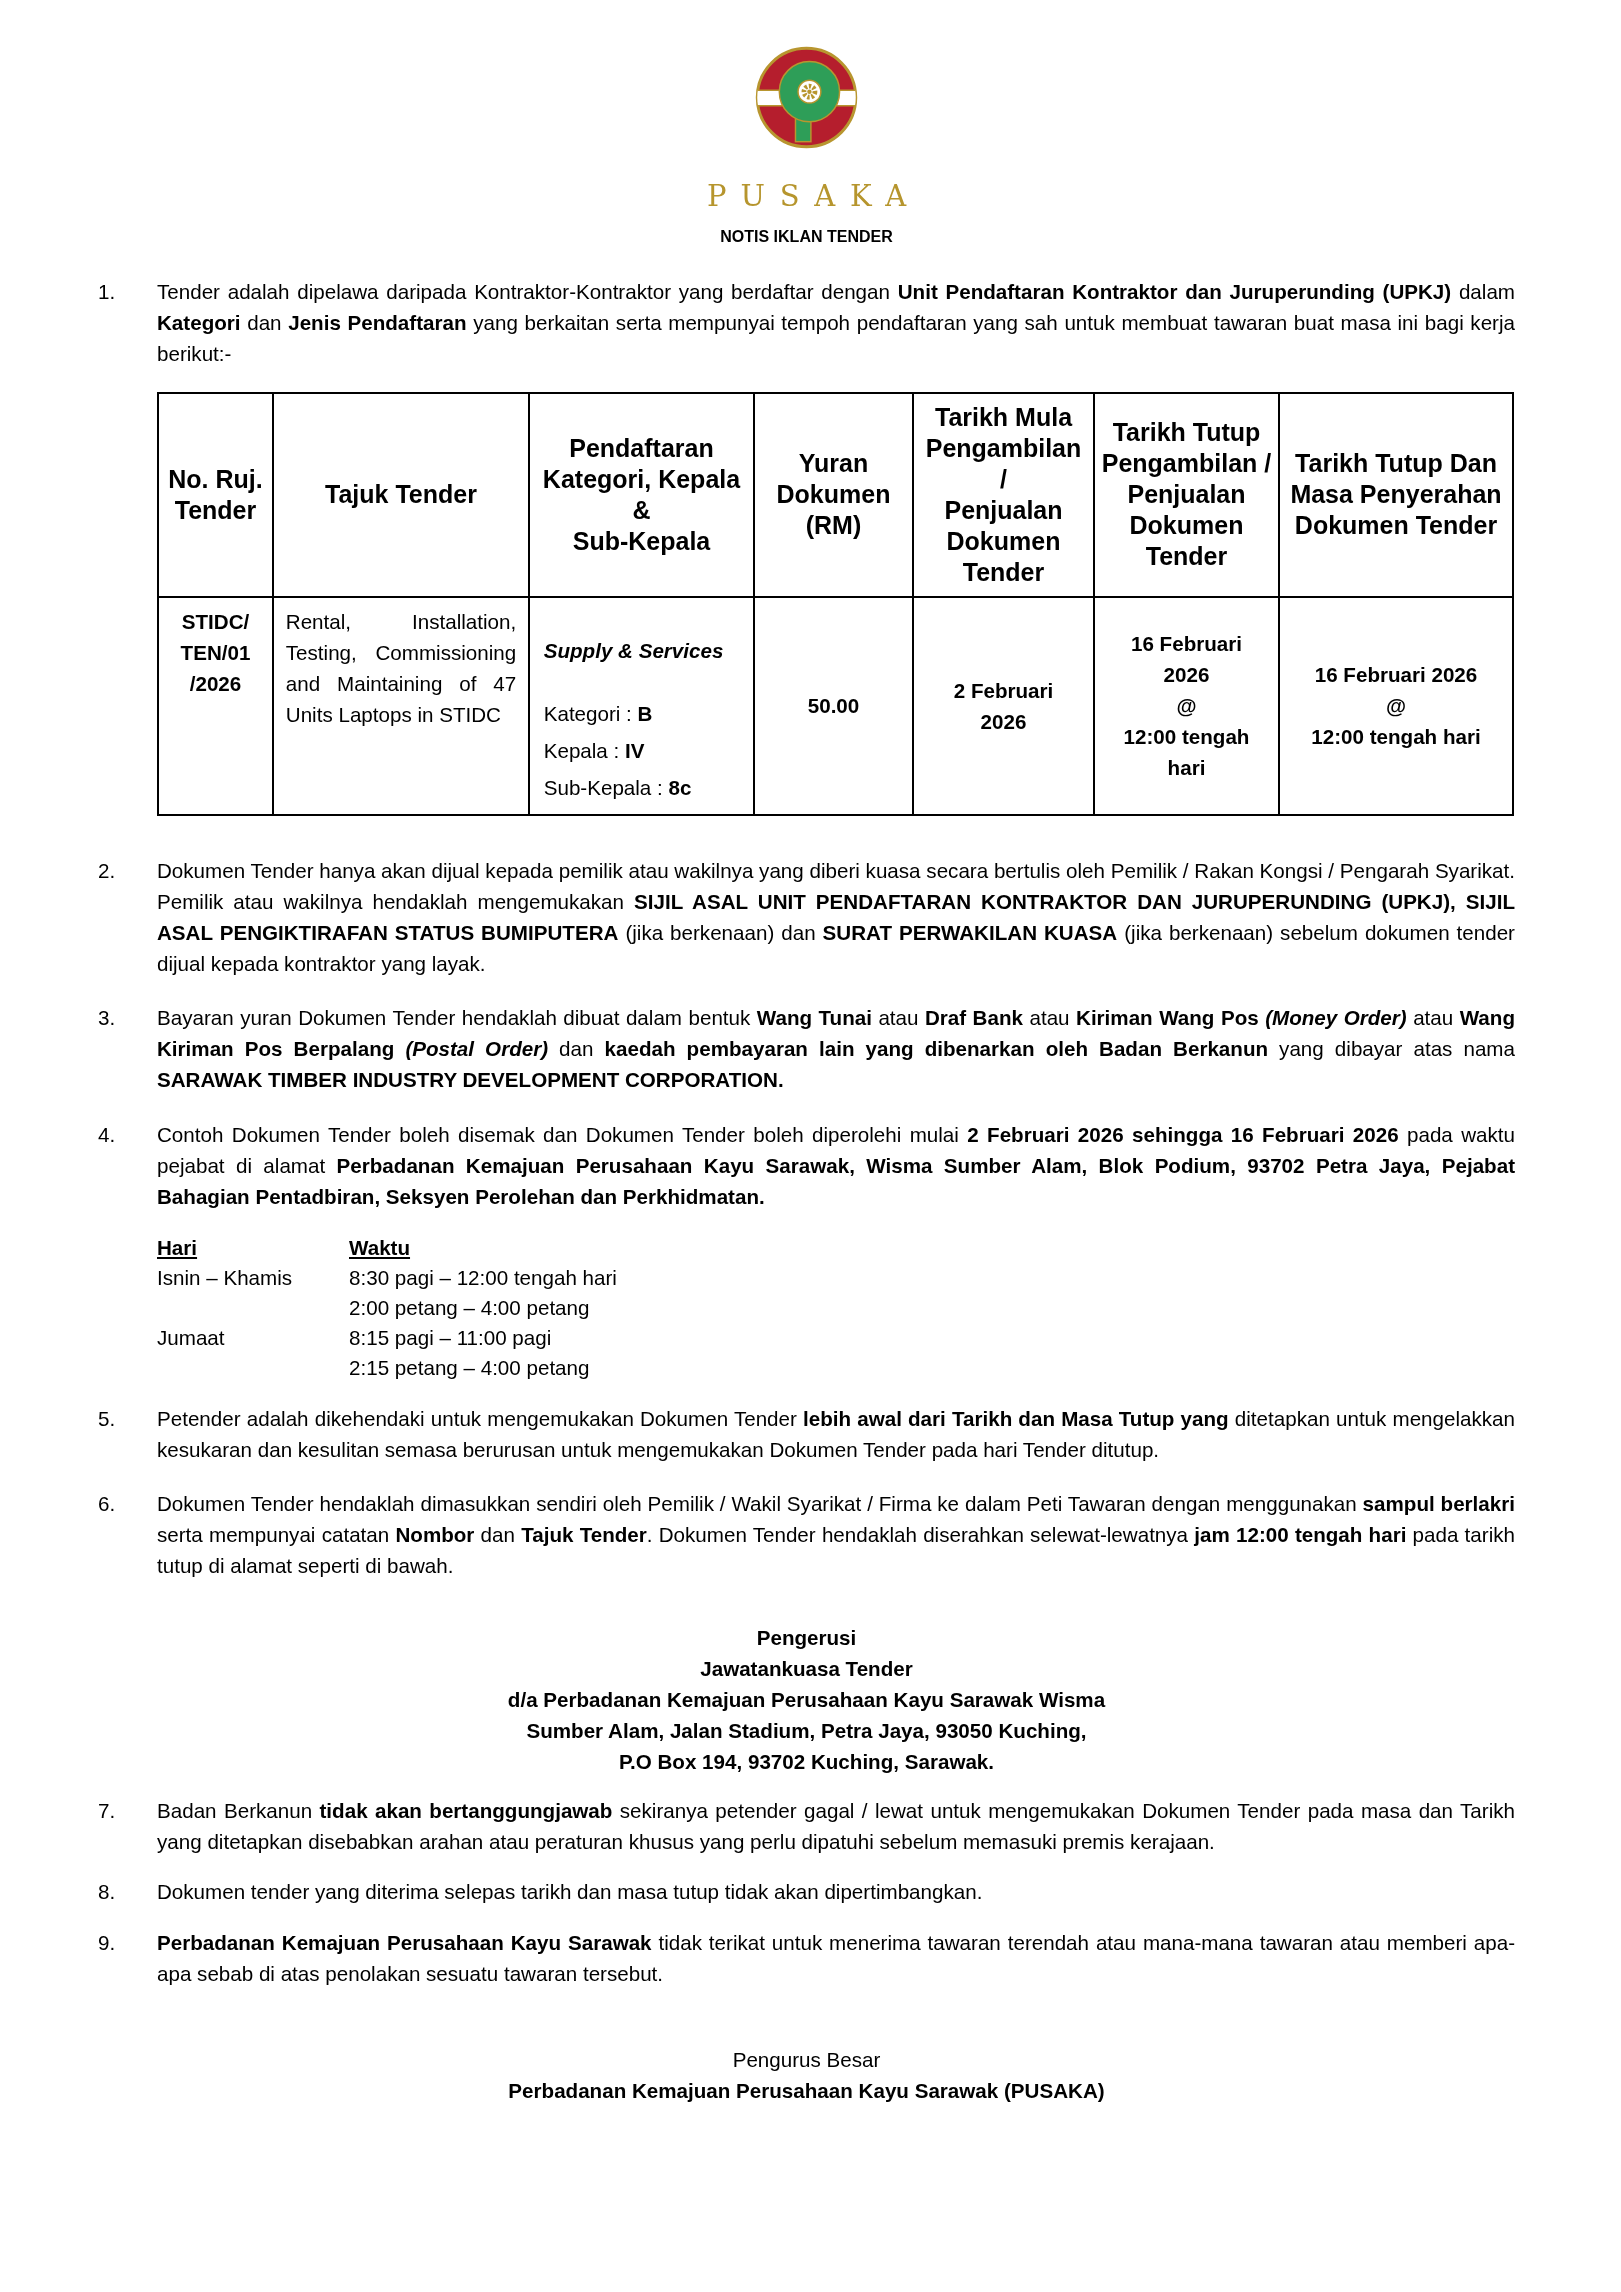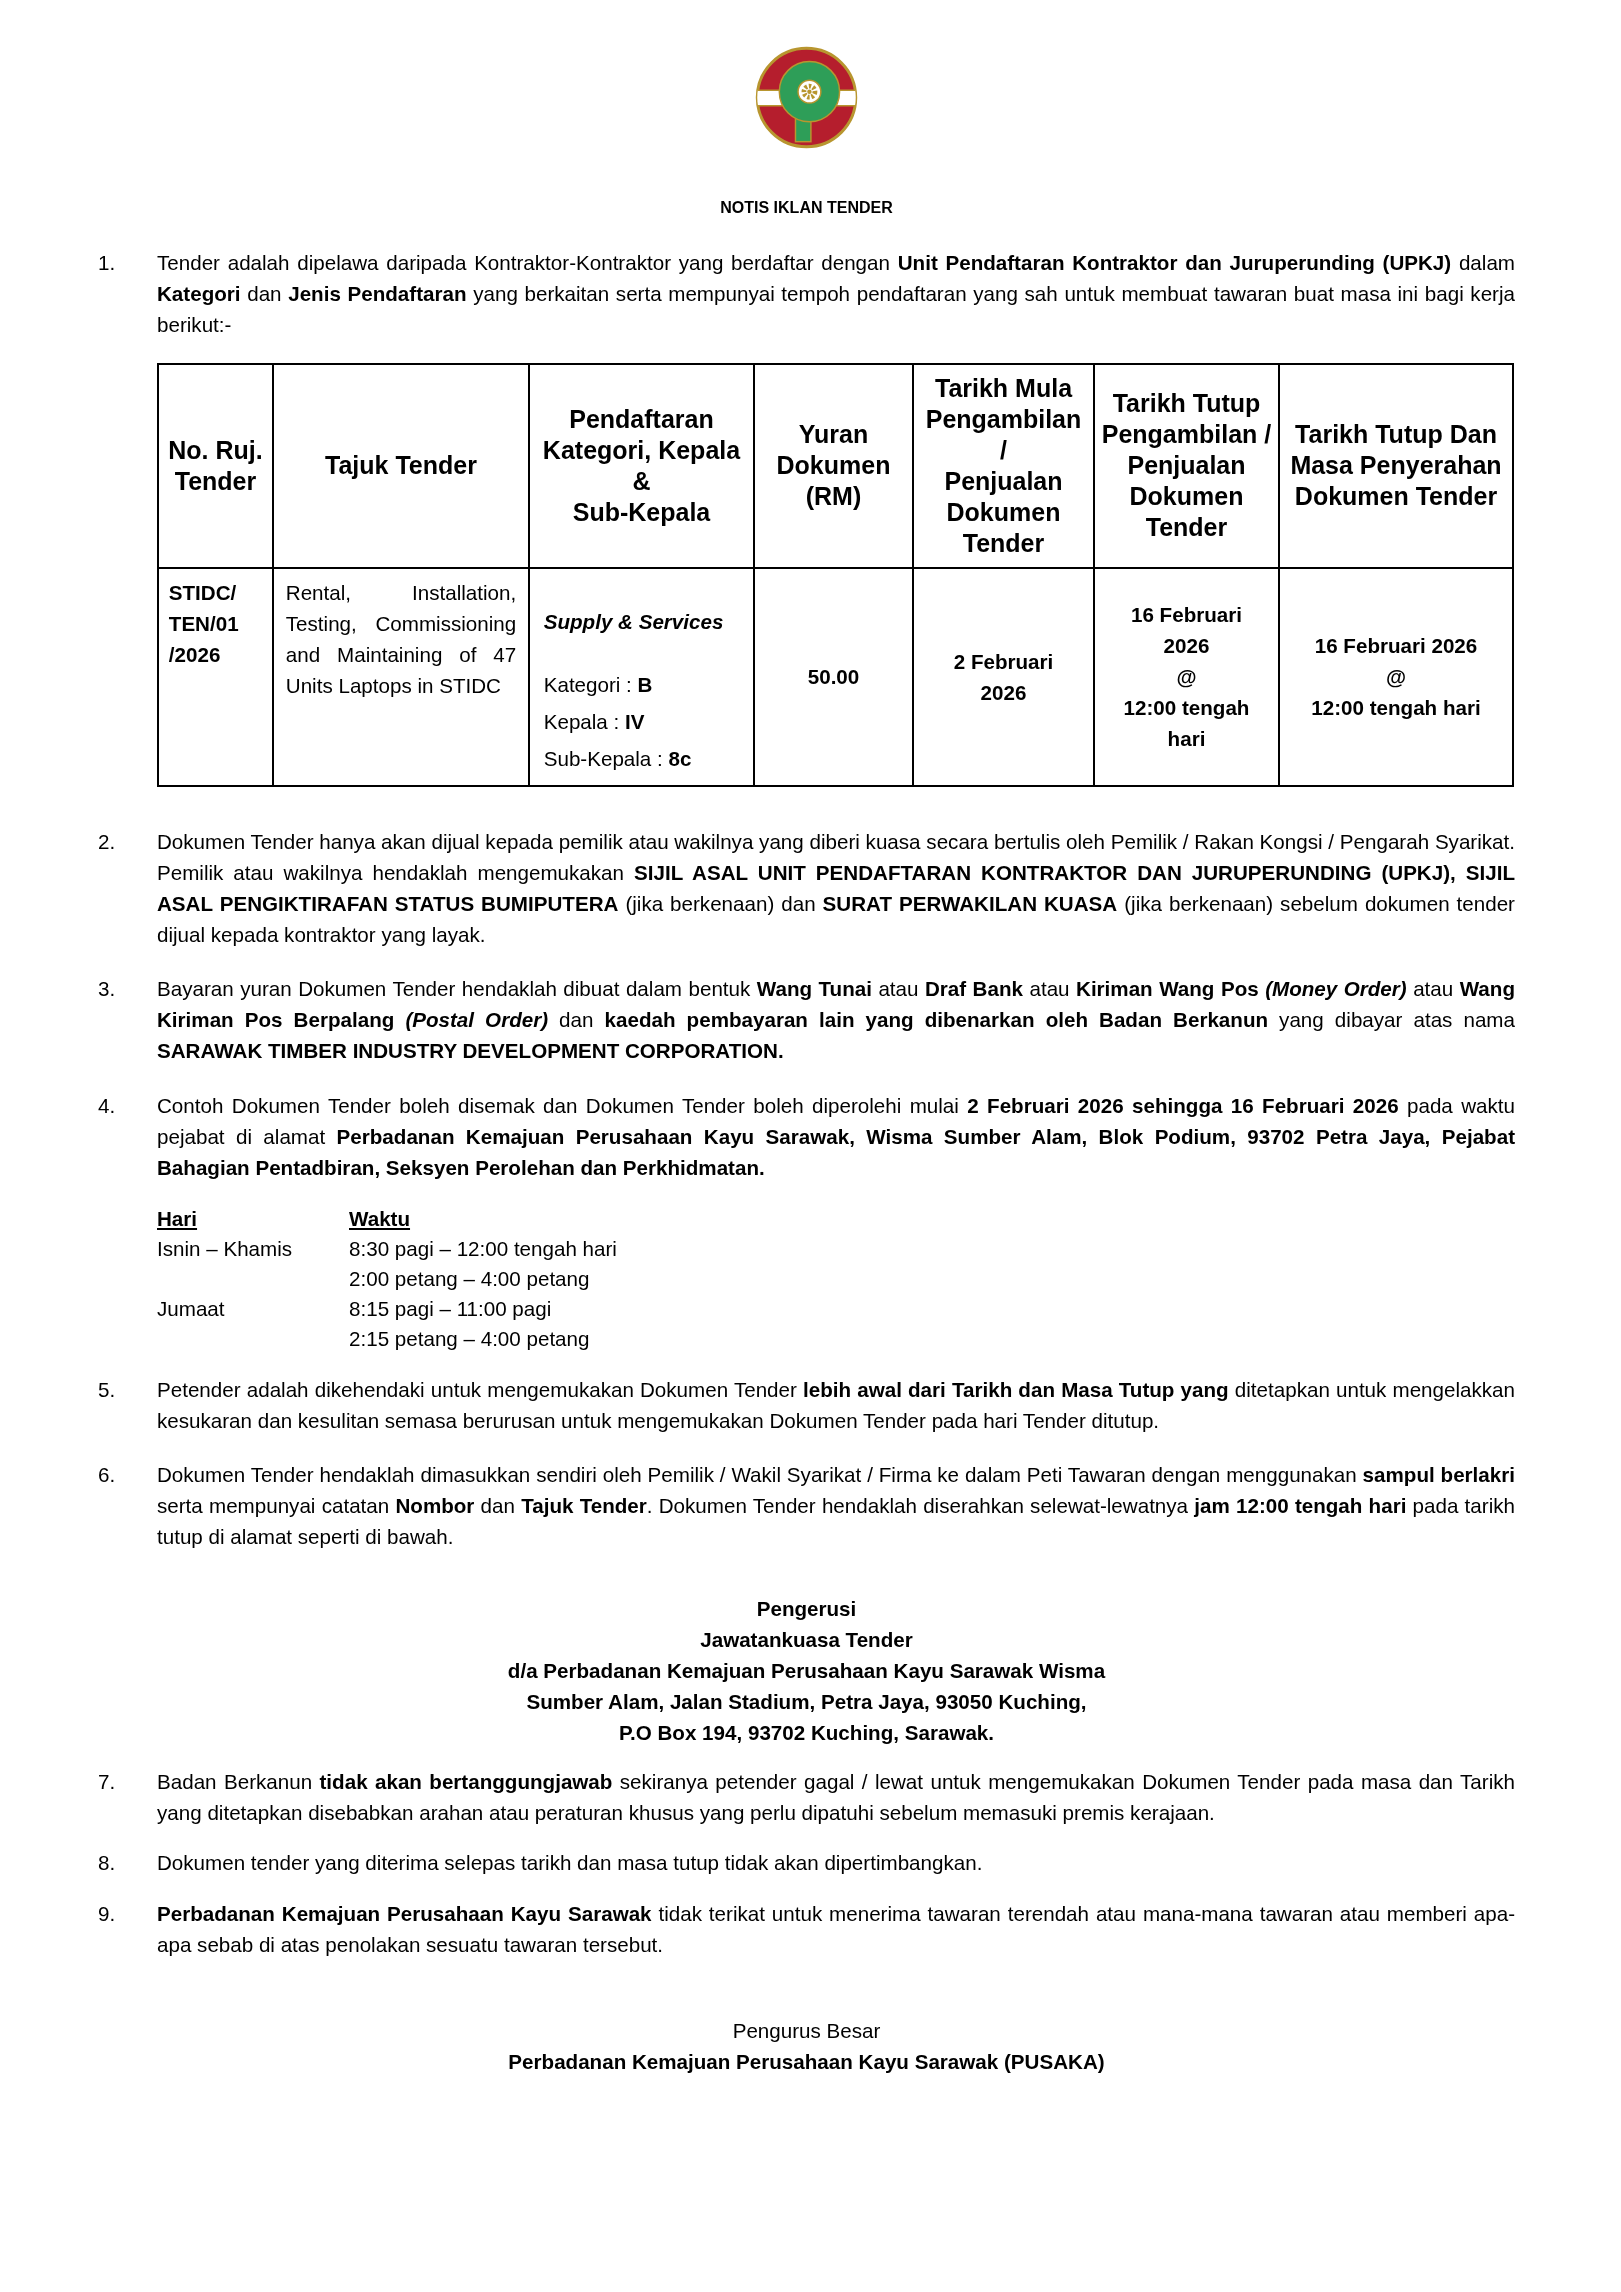--- a/index.html
+++ b/index.html
@@ -25,21 +25,21 @@
     border-collapse:collapse;table-layout:fixed;
     margin:23.5px 0 0 59px;width:1356px;
     border:2.9px solid #000;
   }
   table.tender th,table.tender td{border:2px solid #000;box-sizing:border-box;}
   table.tender th{
     font-weight:700;text-align:center;vertical-align:middle;
     white-space:pre-line;height:172px;padding:7.8px 5.9px;font-size:25px;
   }
   tr.trow{height:211px;}
-  td.c1{font-weight:700;vertical-align:top;text-align:left;padding:7.8px 9.8px;white-space:pre-line;}
+  td.c1{font-weight:700;vertical-align:top;text-align:center;padding:7.8px 9.8px;white-space:pre-line;}
   td.c2{vertical-align:top;text-align:justify;padding:7.8px 11.8px;}
   td.c3{vertical-align:top;text-align:left;padding:37px 13.7px 7.8px 13.7px;}
   td.c3 .supply{font-weight:700;font-style:italic;margin-bottom:29px;}
   td.c3 .catline{line-height:37px;}
   td.c4,td.c5,td.c6,td.c7{
     font-weight:700;text-align:center;vertical-align:middle;
     white-space:pre-line;padding:19px;
   }
   
   .sched{margin:21.6px 0 0 59px;line-height:30px;}
@@ -68,20 +68,21 @@
           <rect x="20" y="86" width="160" height="21" fill="#ffffff"></rect>
           <line x1="20" y1="86" x2="180" y2="86" stroke="#B8962F" stroke-width="2"></line>
           <line x1="20" y1="107" x2="180" y2="107" stroke="#B8962F" stroke-width="2"></line>
         </g>
         <rect x="85" y="90" width="21" height="66" fill="#2E9E58" stroke="#B8962F" stroke-width="2"></rect>
         <circle cx="104" cy="88" r="41" fill="#2E9E58" stroke="#B8962F" stroke-width="2"></circle>
         <circle cx="104" cy="88" r="15.5" fill="#ffffff" stroke="#B8962F" stroke-width="2"></circle>
         <circle cx="104" cy="88" r="7.5" fill="none" stroke="#B8962F" stroke-width="6.5" stroke-dasharray="3.2 2.4"></circle>
         <circle cx="104" cy="88" r="3" fill="#B8962F"></circle>
       </svg>
+      <div class="logo-word">PUSAKA</div>
       <div class="doc-title">NOTIS IKLAN TENDER</div>
     </div>
 
     <div class="para">
       <div class="num">1.</div>
       <div class="ptext"><span>Tender adalah dipelawa daripada Kontraktor-Kontraktor yang berdaftar dengan </span><span style="font-weight: 700;">Unit Pendaftaran Kontraktor dan Juruperunding (UPKJ)</span><span> dalam </span><span style="font-weight: 700;">Kategori</span><span> dan </span><span style="font-weight: 700;">Jenis Pendaftaran</span><span> yang berkaitan serta mempunyai tempoh pendaftaran yang sah untuk membuat tawaran buat masa ini bagi kerja berikut:-</span></div>
     </div>
 
     <table class="tender">
       <colgroup>

